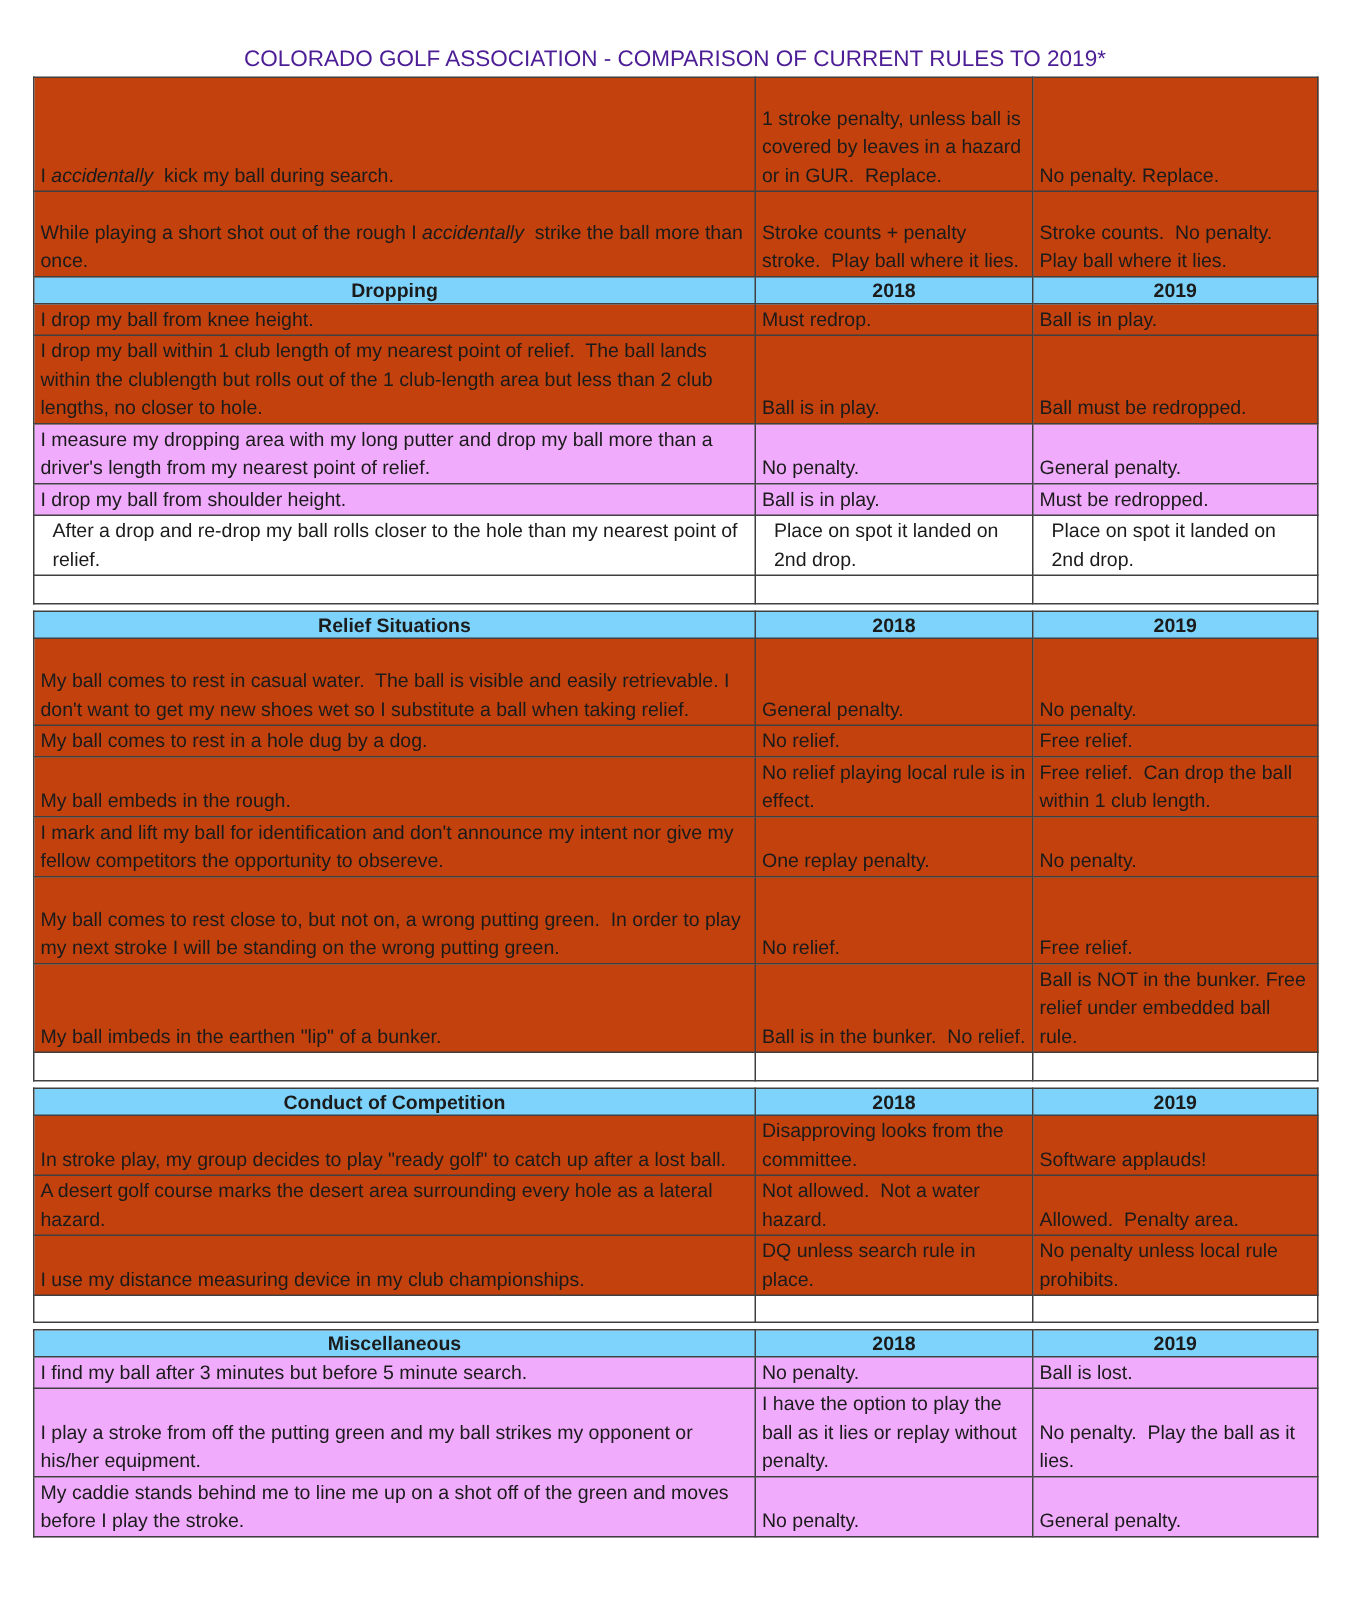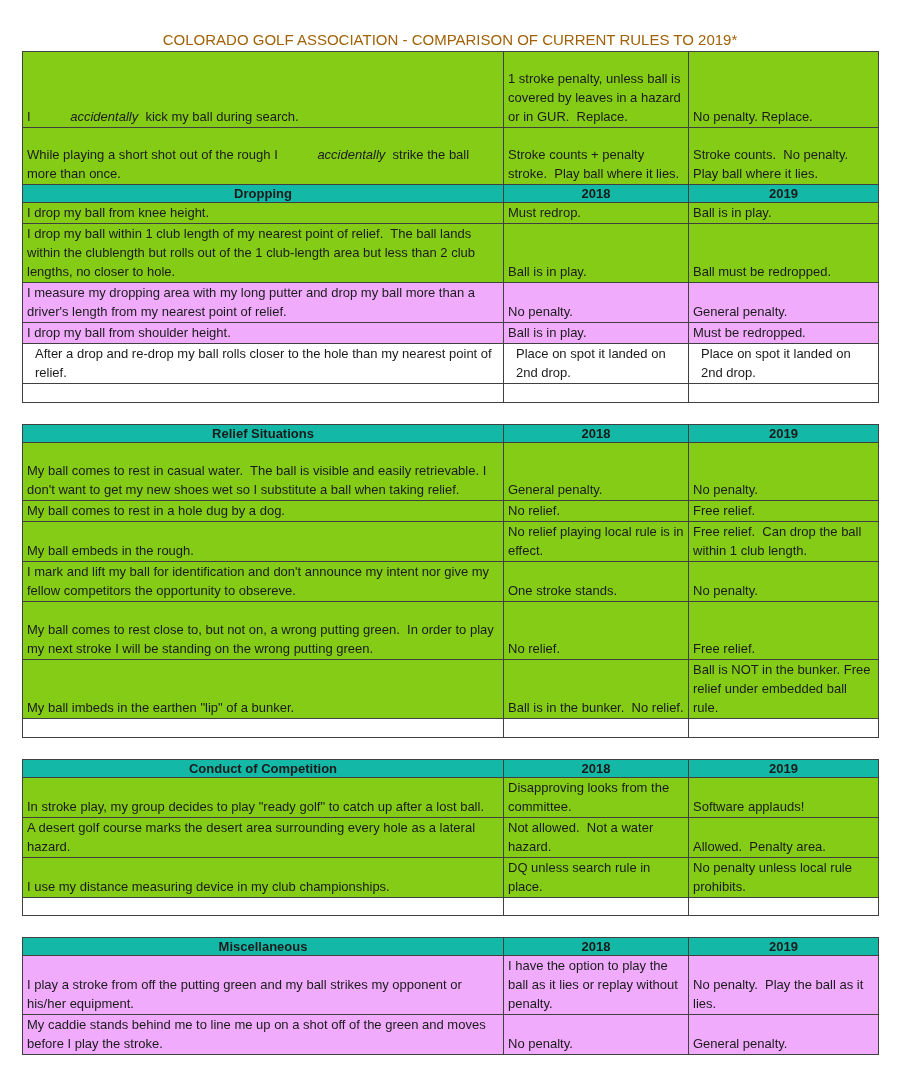--- a/index.html
+++ b/index.html
@@ -13,52 +13,52 @@
   .page {
     width: 900px;
     height: 1070px;
     background: #ffffff;
     overflow: hidden;
   }
   .title {
     padding-top: 31px;
     text-align: center;
     font-size: 15px;
-    color: #a16207;
+    color: #4c1d95;
     white-space: pre;
   }
   table.rules {
     border-collapse: collapse;
     table-layout: fixed;
     width: 856px;
     margin-left: 22px;
-    margin-top: 21px;
+    margin-top: 4px;
   }
   table.rules:first-of-type { margin-top: 3px; }
   td {
     border: 1px solid #404040;
     vertical-align: bottom;
     padding: 0 4px 1px 4px;
     font-size: 13px;
     line-height: 19px;
     white-space: pre-wrap;
     word-wrap: break-word;
   }
-  tr.g  td { background: #84cc16; }   
+  tr.g  td { background: #c2410c; }   
   tr.o  td { background: #f0abfc; }   
   tr.w  td { background: #ffffff; padding-left: 12px; }   
   tr.sec td {
-    background: #14b8a6;
+    background: #7dd3fc;
     font-weight: bold;
     text-align: center;
     vertical-align: middle;
     line-height: 15px;
     padding: 1px 2px;
   }
-  .em { font-style: italic; margin-left: 36px; }
+  .em { font-style: italic; }
 </style>
 </head>
 <body>
 
 <div class="page">
 
   <div class="title">COLORADO GOLF ASSOCIATION - COMPARISON OF CURRENT RULES TO 2019*</div>
 
   <table class="rules">
     <colgroup>
@@ -137,21 +137,21 @@
       <td>No relief.</td>
       <td>Free relief.</td>
     </tr>
     <tr class="g" style="height:38px">
       <td>My ball embeds in the rough.</td>
       <td>No relief playing local rule is in effect.</td>
       <td>Free relief.  Can drop the ball within 1 club length.</td>
     </tr>
     <tr class="g" style="height:38px">
       <td>I mark and lift my ball for identification and don't announce my intent nor give my fellow competitors the opportunity to obsereve.</td>
-      <td>One stroke stands.</td>
+      <td>One replay penalty.</td>
       <td>No penalty.</td>
     </tr>
     <tr class="g" style="height:58px">
       <td>My ball comes to rest close to, but not on, a wrong putting green.  In order to play my next stroke I will be standing on the wrong putting green.</td>
       <td>No relief.</td>
       <td>Free relief.</td>
     </tr>
     <tr class="g" style="height:58px">
       <td>My ball imbeds in the earthen "lip" of a bunker.</td>
       <td>Ball is in the bunker.  No relief.</td>
@@ -205,20 +205,25 @@
         <col style="width:481px">
         <col style="width:185px">
         <col style="width:190px">
       </colgroup>
     <tbody>
         <tr class="sec" style="height:17px">
       <td>Miscellaneous</td>
       <td>2018</td>
       <td>2019</td>
     </tr>
+    <tr class="o" style="height:19px">
+      <td>I find my ball after 3 minutes but before 5 minute search.</td>
+      <td>No penalty.</td>
+      <td>Ball is lost.</td>
+    </tr>
     <tr class="o" style="height:57px">
       <td>I play a stroke from off the putting green and my ball strikes my opponent or his/her equipment.</td>
       <td>I have the option to play the ball as it lies or replay without penalty.</td>
       <td>No penalty.  Play the ball as it lies.</td>
     </tr>
     <tr class="o" style="height:38px">
       <td>My caddie stands behind me to line me up on a shot off of the green and moves before I play the stroke.</td>
       <td>No penalty.</td>
       <td>General penalty.</td>
     </tr>

